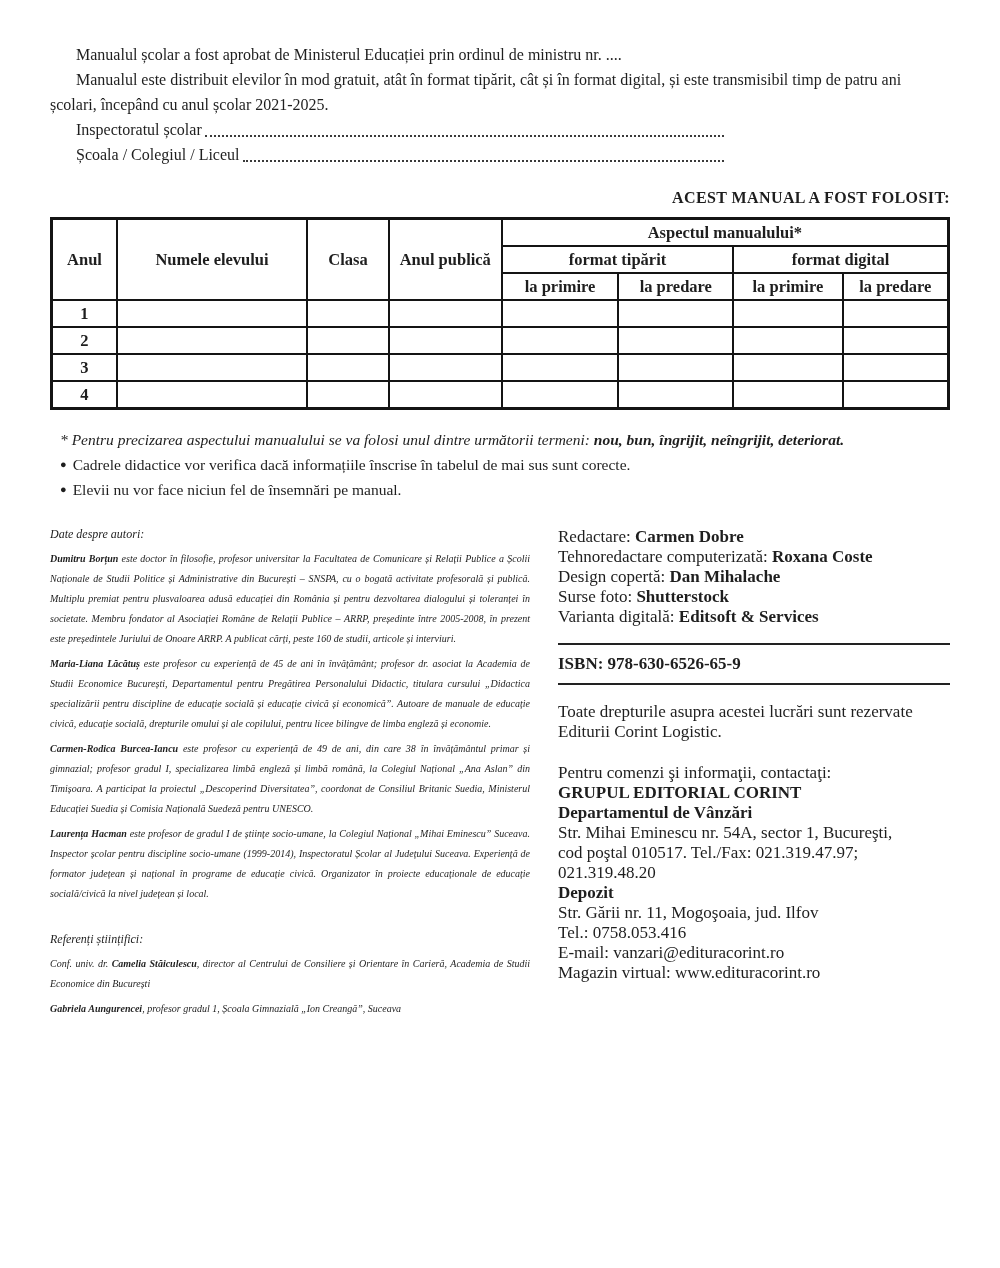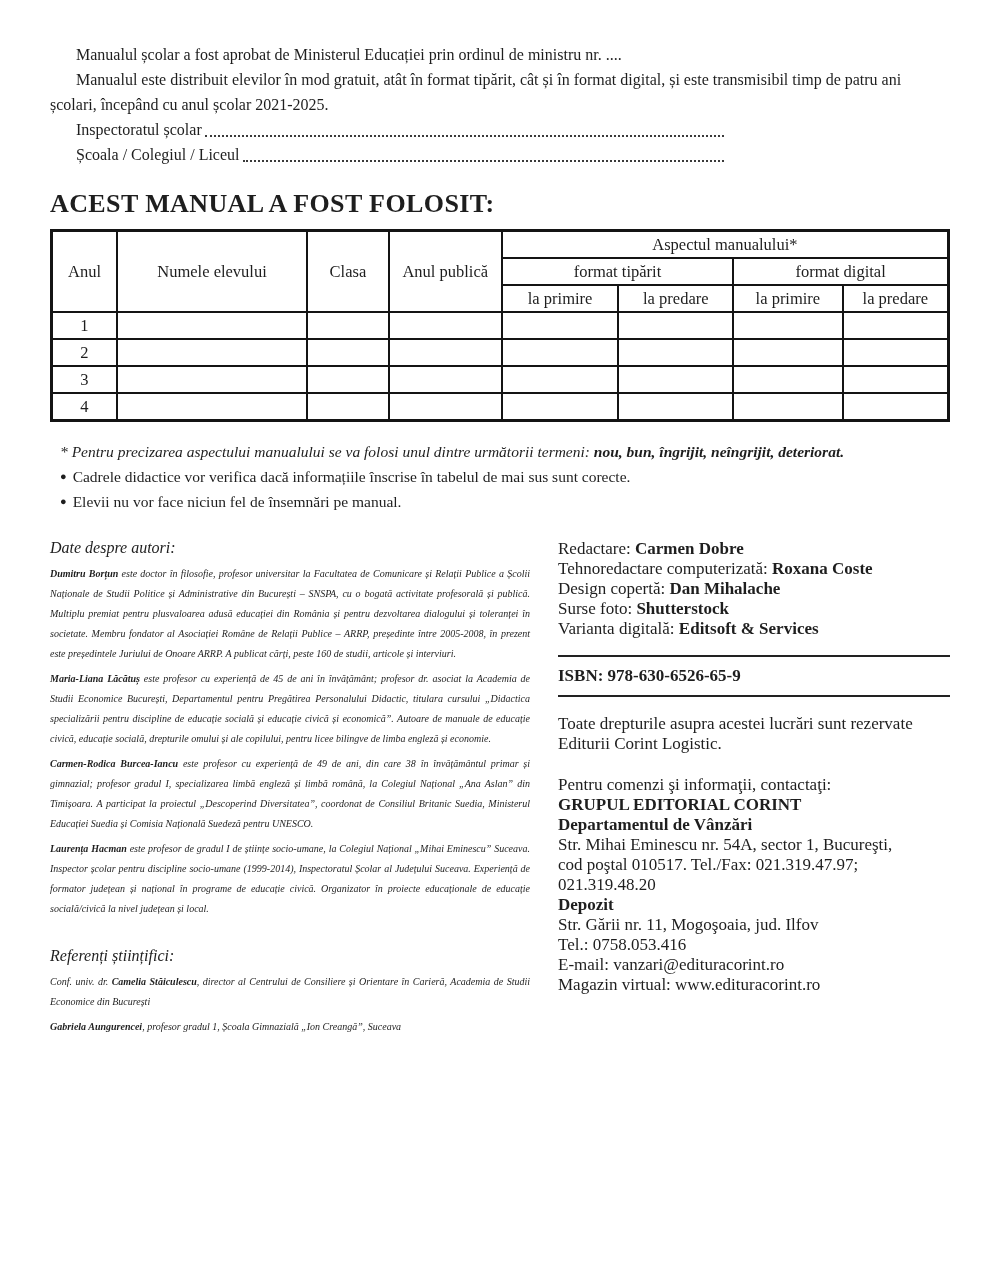--- a/index.html
+++ b/index.html
@@ -18,57 +18,57 @@
 
   
   .intro p { margin: 0; line-height: 25px; text-indent: 26px; }
   .dotrow { display: flex; align-items: flex-end; width: 648px; margin-left: 26px; line-height: 25px; }
   .dotrow .label { white-space: nowrap; }
   .dots { flex: 1; border-bottom: 2px dotted #3a3a3a; margin: 0 0 5px 3px; }
 
   
   .tbl-title {
     margin: 22px 0 10px 0;
-    text-align: left;
-    font-size: 26px;
+    text-align: right;
+    font-size: 16px;
     font-weight: 600;
     letter-spacing: 0.4px;
   }
 
   
   table.usage {
     width: 100%;
     border-collapse: collapse;
     border: 3px solid #141414;
     table-layout: fixed;
   }
   table.usage th, table.usage td {
     border: 2.5px solid #141414;
-    font-weight: normal;
+    font-weight: bold;
     font-size: 16.5px;
     text-align: center;
     vertical-align: middle;
     padding: 1px 3px;
     height: 23px;
     overflow: hidden;
   }
 
   
   .notes { margin: 18px 0 0 10px; }
   .notes p { margin: 0; line-height: 24px; font-size: 15.5px; }
   .footnote i { font-style: italic; }
   .footnote b { font-style: italic; font-weight: bold; }
   .bullet .dot { font-size: 11px; margin-right: 6px; vertical-align: 1.5px; }
 
   
   .cols { display: flex; gap: 28px; margin-top: 26px; }
   .col-left { width: 480px; flex: 0 0 480px; }
   .col-right { flex: 1; font-size: 17px; }
 
-  .sec-heading { font-style: italic; margin: 0 0 7px 0; font-size: 16px; }
+  .sec-heading { font-style: italic; margin: 0 0 7px 0; font-size: 12px; }
   .bio { margin: 0 0 5px 0; line-height: 20px; font-size: 10px; text-align: justify; font-style: italic; }
   .bio b { font-weight: bold; }
   .referents { margin-top: 28px; }
 
   .credit { margin: 0; line-height: 20px; }
   .credit b { font-weight: bold; }
   .rule { border: none; border-top: 2.5px solid #222; margin: 0; }
   .rule-1 { margin-top: 16px; }
   .isbn { font-weight: bold; margin: 9px 0 9px 0; line-height: 20px; }
   .rights { margin: 17px 0 0 0; line-height: 20px; max-width: 360px; }

